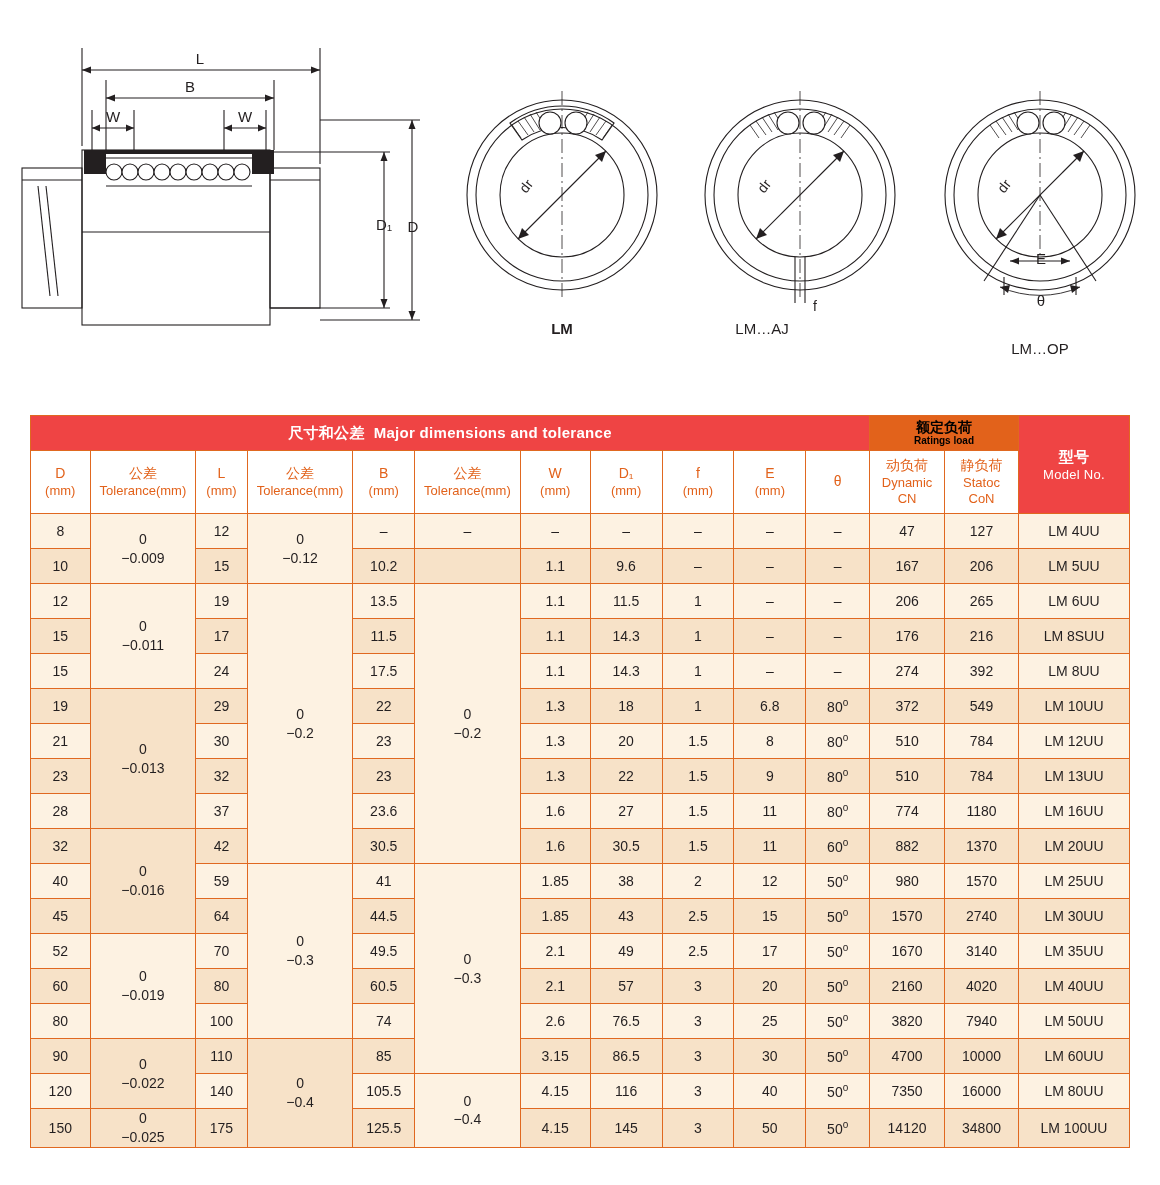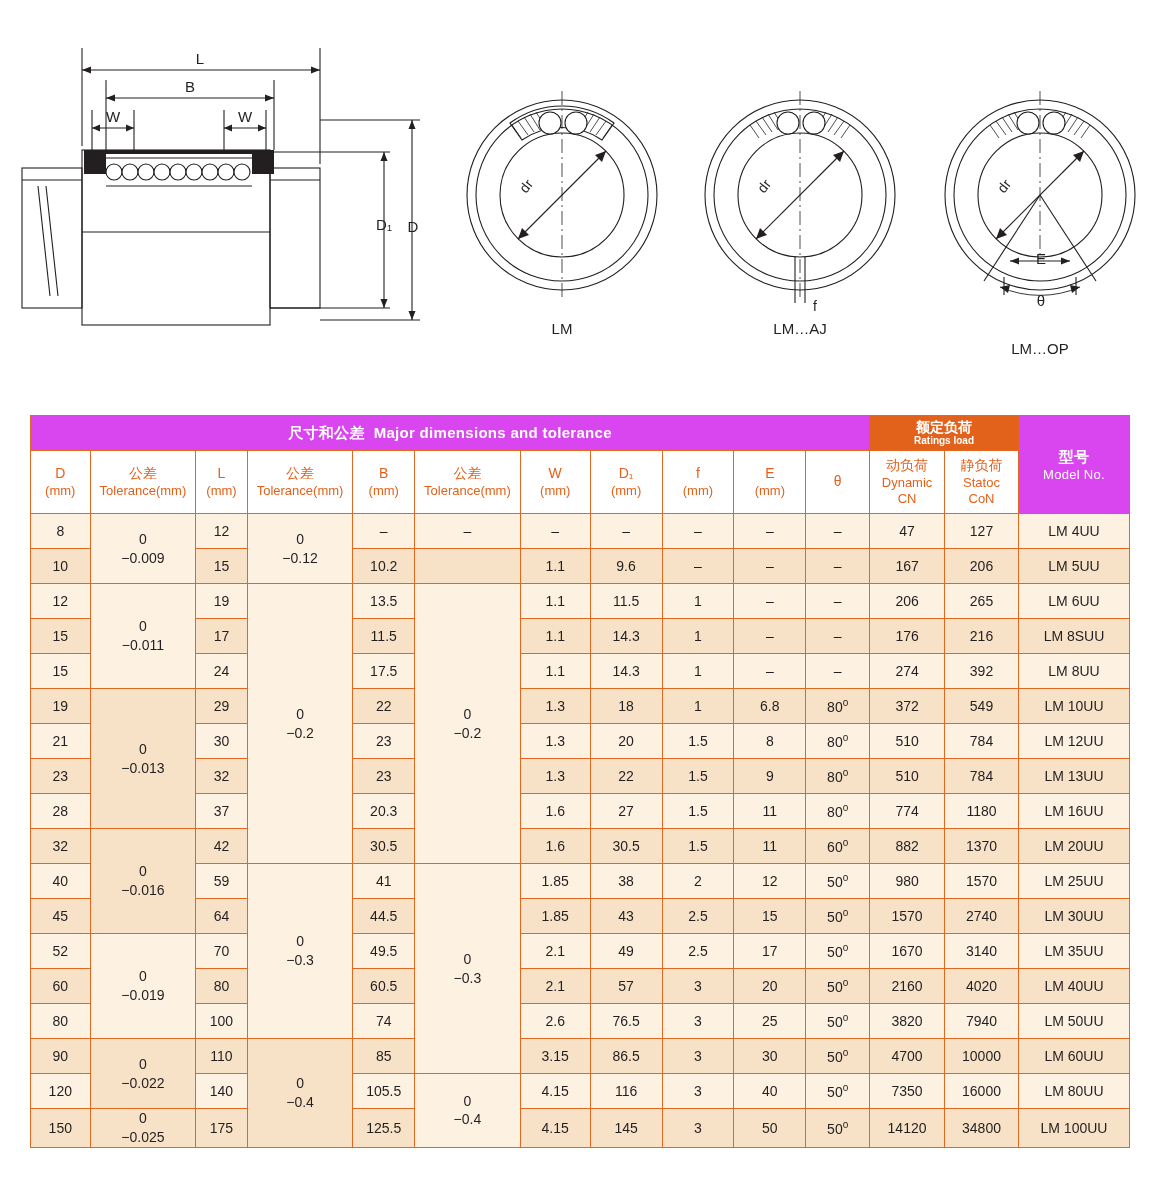--- a/index.html
+++ b/index.html
@@ -13,37 +13,37 @@
   .drawings{position:relative;width:1160px;height:395px;}
   .svg-wrap{position:absolute;left:0;top:0;}
   .cap{
     position:absolute;text-align:center;font-size:15px;color:#231f20;
   }
   
   .tbl-wrap{position:absolute;left:30px;top:415px;width:1100px;}
   table{border-collapse:collapse;width:1100px;table-layout:fixed;}
   td,th{border:1px solid #e06820;padding:0;text-align:center;vertical-align:middle;}
   .hdr-main{
-    background:#d946ef;color:#ffffff;font-size:15px;font-weight:bold;height:34px;
+    background:#ef4444;color:#ffffff;font-size:15px;font-weight:bold;height:34px;
     letter-spacing:.3px;
   }
   .hdr-main .en{font-weight:bold;}
   .hdr-sub{
     background:#ffffff;color:#e2621b;font-size:13px;height:62px;line-height:1.25;
   }
   .hdr-sub .small{font-size:13px;}
   .hdr-sub .big{font-size:14px;}
   .r-odd td{background:#fdf2e2;}
   .r-even td{background:#f7e2c8;}
   td.cell{font-size:14px;height:34px;color:#231f20;}
   td.model{font-size:14px;margin-top:12px;}
   .tol{font-size:13px;line-height:1.35;}
   .tol .t0{display:block;}
   .deg sup{font-size:10px;vertical-align:super;}
-  .ratings-top{background:#e2621b;color:#ffffff;font-size:14px;font-weight:bold;line-height:1.2;}
+  .ratings-top{background:#e2621b;color:#000000;font-size:14px;font-weight:bold;line-height:1.2;}
   .ratings-top .small{font-size:10px;font-weight:bold;display:block;}
 </style>
 </head>
 <body>
 
 <div class="drawings">
   <svg class="svg-wrap" width="1160" height="395" viewBox="0 0 1160 395">
     <g fill="none" stroke="#231f20" stroke-width="1.1">
 
       <rect x="22" y="168" width="60" height="140"></rect>
@@ -219,22 +219,22 @@
   <div class="cap" style="left:366px;top:216px;width:36px;font-size:15px;">D₁</div>
 
   <div class="cap" style="left:506px;top:178px;width:40px;font-size:14px;transform:rotate(-52deg);">dr</div>
   <div class="cap" style="left:744px;top:178px;width:40px;font-size:14px;transform:rotate(-52deg);">dr</div>
   <div class="cap" style="left:984px;top:178px;width:40px;font-size:14px;transform:rotate(-52deg);">dr</div>
 
   <div class="cap" style="left:800px;top:298px;width:30px;font-size:14px;">f</div>
   <div class="cap" style="left:1026px;top:250px;width:30px;font-size:15px;">E</div>
   <div class="cap" style="left:1026px;top:292px;width:30px;font-size:15px;">θ</div>
 
-  <div class="cap" style="left:527px;top:320px;width:70px;">LM</div>
-  <div class="cap" style="left:755px;top:320px;width:90px;">LM…AJ</div>
+  <div class="cap" style="left:527px;top:320px;width:70px;font-weight:bold;">LM</div>
+  <div class="cap" style="left:717px;top:320px;width:90px;">LM…AJ</div>
   <div class="cap" style="left:995px;top:332px;width:90px;margin-top:8px;">LM…OP</div>
 </div>
 
 <div class="tbl-wrap">
   <table>
     <colgroup>
       <col style="width:58px">
         <col style="width:103px">
         <col style="width:50px">
       <col style="width:103px">
@@ -421,21 +421,21 @@
           <td class="cell">1.5</td>
           <td class="cell">9</td>
           <td class="cell deg">80<sup>o</sup></td>
           <td class="cell">510</td>
           <td class="cell">784</td>
           <td class="cell model">LM 13UU</td>
         </tr>
         <tr class="r-odd">
           <td class="cell">28</td>
           <td class="cell">37</td>
-          <td class="cell">20.3</td>
+          <td class="cell">23.6</td>
           <td class="cell">1.6</td>
           <td class="cell">27</td>
           <td class="cell">1.5</td>
           <td class="cell">11</td>
           <td class="cell deg">80<sup>o</sup></td>
           <td class="cell">774</td>
           <td class="cell">1180</td>
           <td class="cell model">LM 16UU</td>
         </tr>
         <tr class="r-even">

